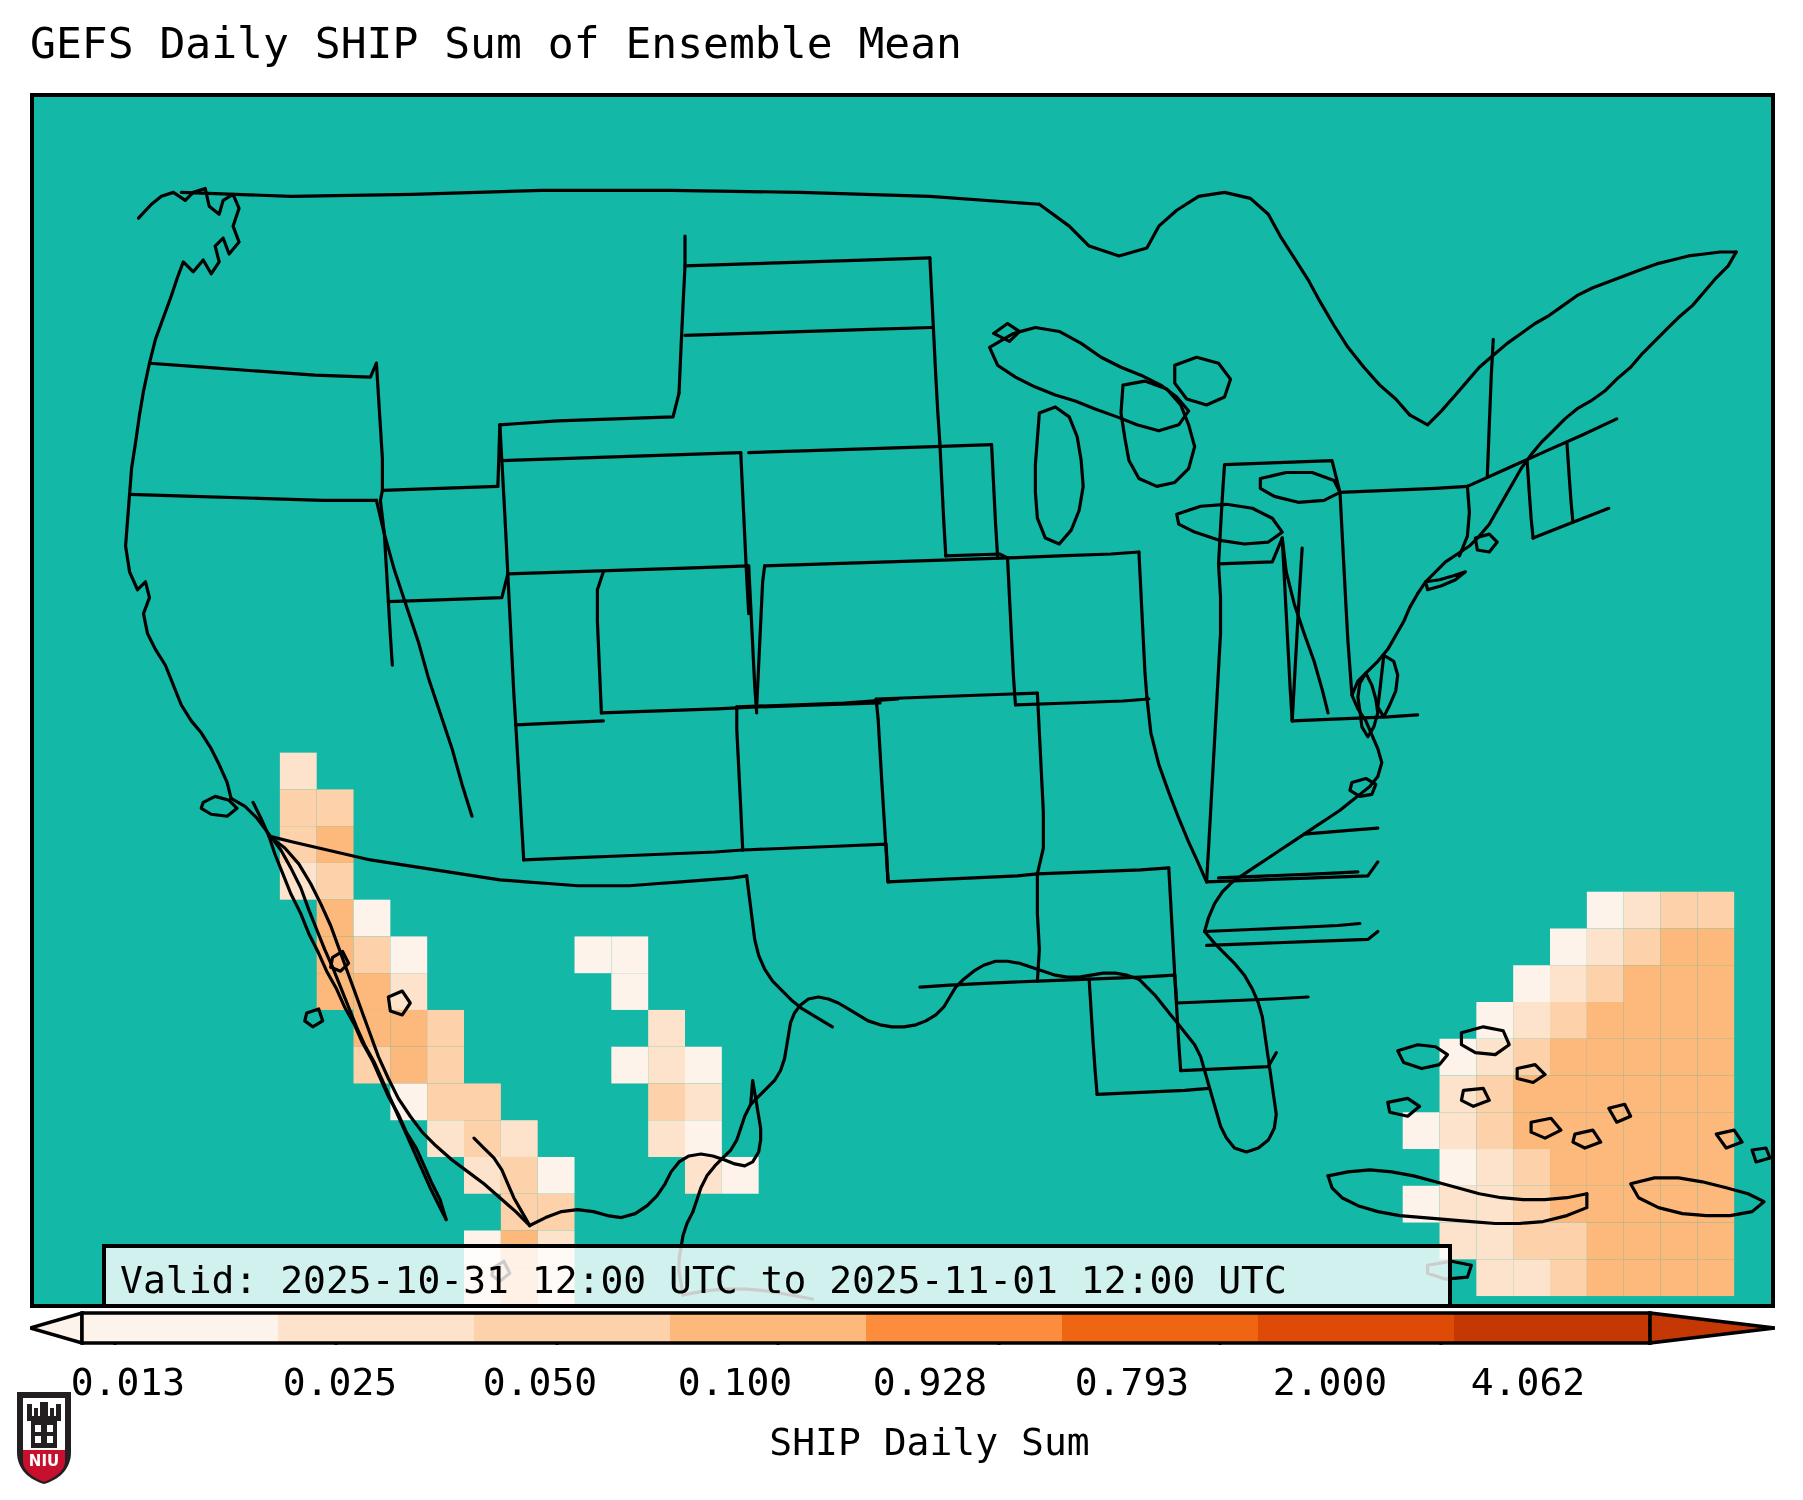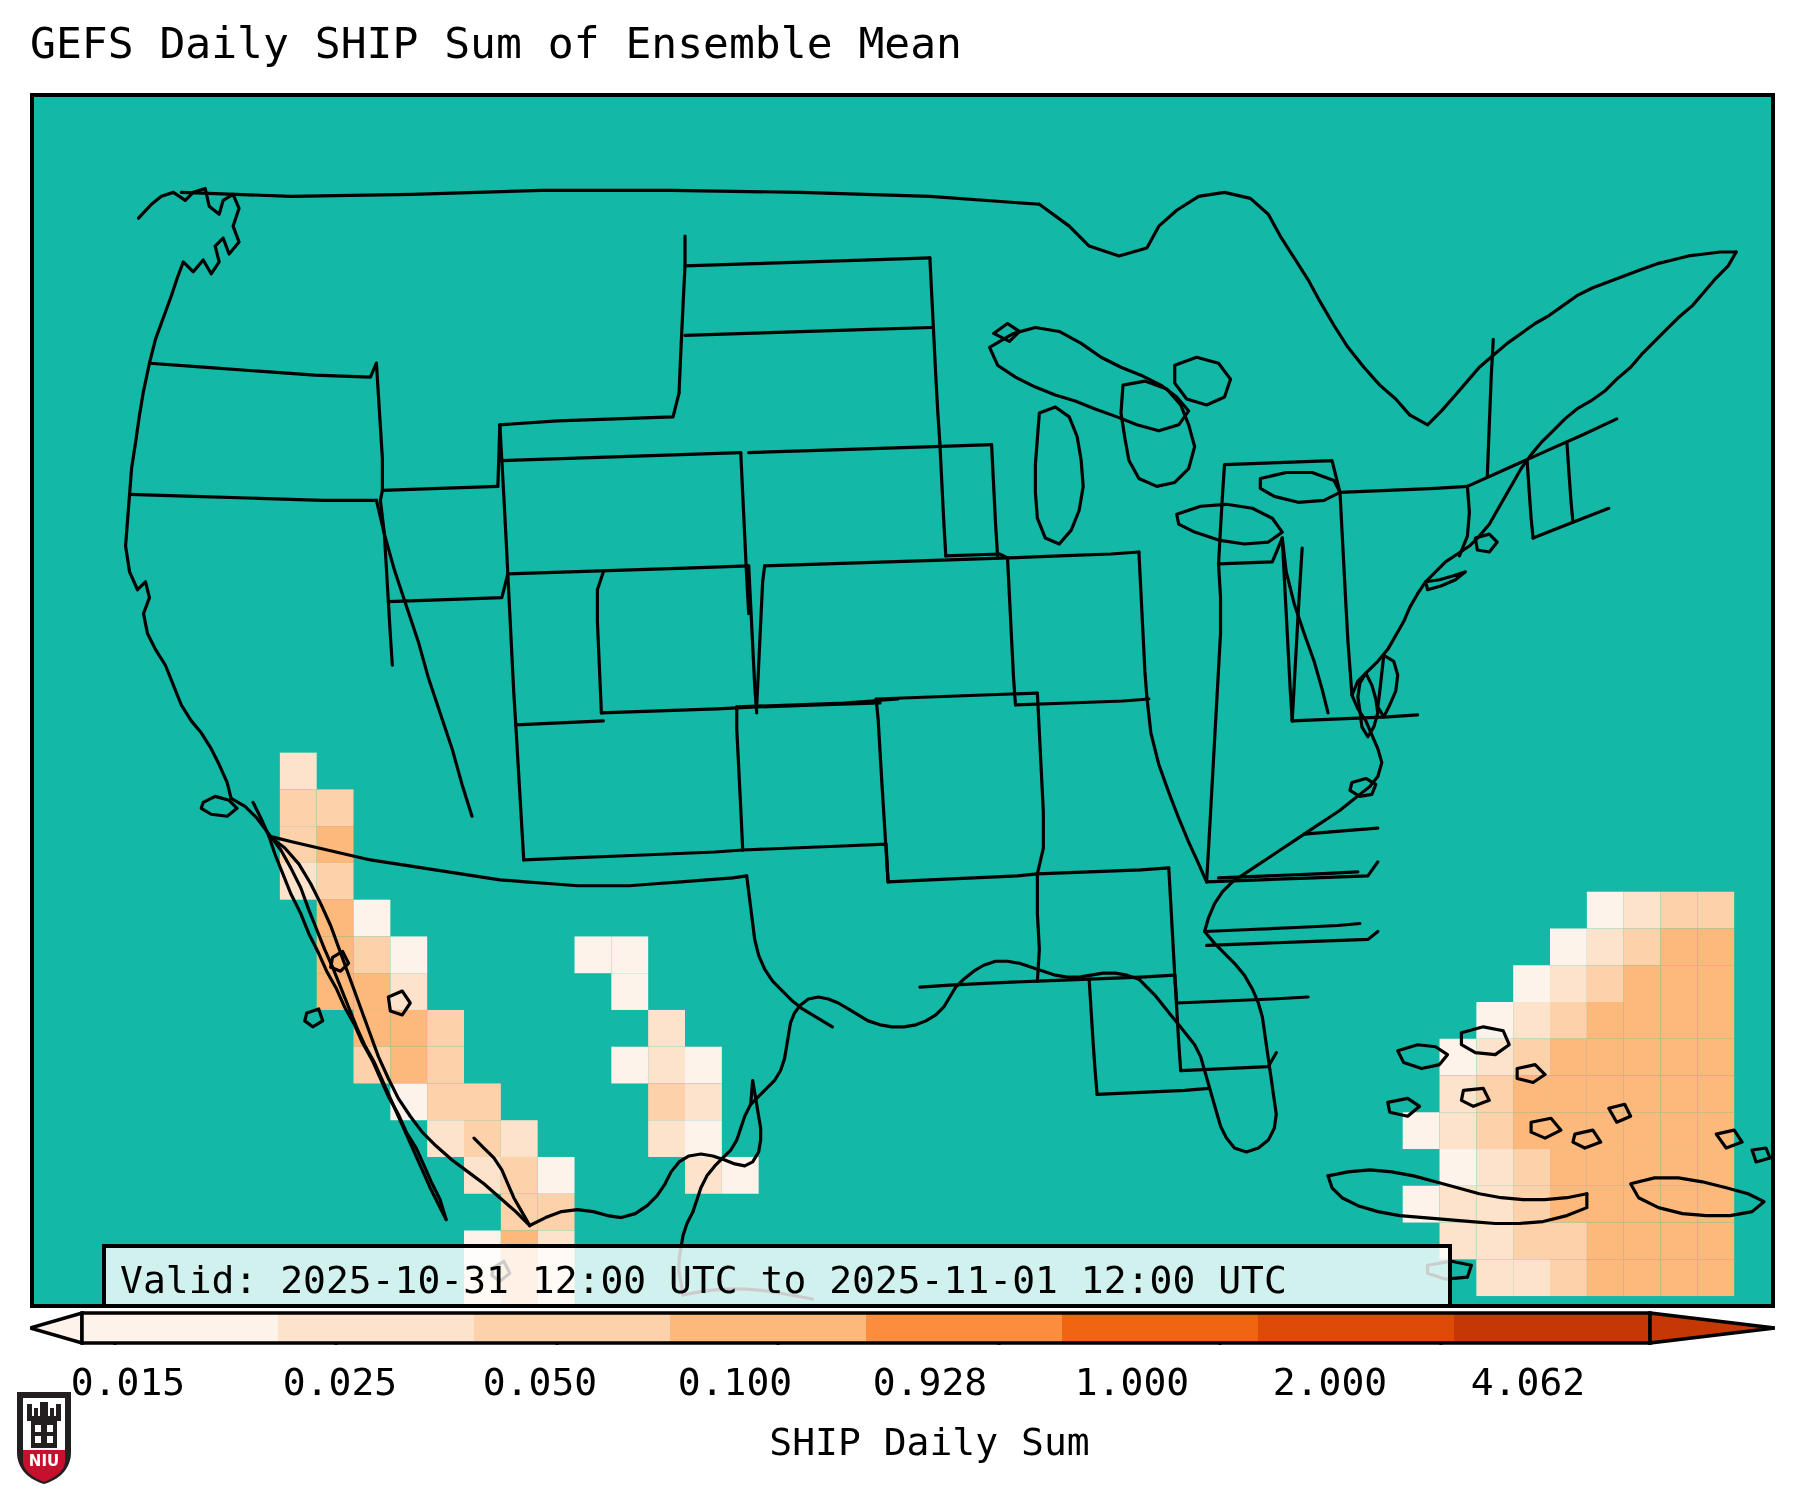--- a/index.html
+++ b/index.html
@@ -563,26 +563,26 @@
       <line x1="748" y1="32" x2="748" y2="48"></line>
       <line x1="969" y1="32" x2="969" y2="48"></line>
       <line x1="1190" y1="32" x2="1190" y2="48"></line>
       <line x1="1411" y1="32" x2="1411" y2="48"></line>
       <line x1="1620" y1="32" x2="1620" y2="48"></line>
     </g>
   </svg>
 </div>
 
 <div id="cbar-ticklabels">
-  <span class="cb-tick-label" style="left:128px">0.015</span>
+  <span class="cb-tick-label" style="left:128px">0.013</span>
   <span class="cb-tick-label" style="left:340px">0.025</span>
   <span class="cb-tick-label" style="left:540px">0.050</span>
   <span class="cb-tick-label" style="left:735px">0.100</span>
   <span class="cb-tick-label" style="left:930px">0.928</span>
-  <span class="cb-tick-label" style="left:1132px">1.000</span>
+  <span class="cb-tick-label" style="left:1132px">0.793</span>
   <span class="cb-tick-label" style="left:1330px">2.000</span>
   <span class="cb-tick-label" style="left:1528px">4.062</span>
 </div>
 
 <div id="cbar-axis-label">SHIP Daily Sum</div>
 
 <svg id="niu-logo" viewBox="0 0 60 96">
 
   <path d="M3 2 H57 V62 C57 80 44 90 30 94 C16 90 3 80 3 62 Z" fill="#231f20"></path>
 

